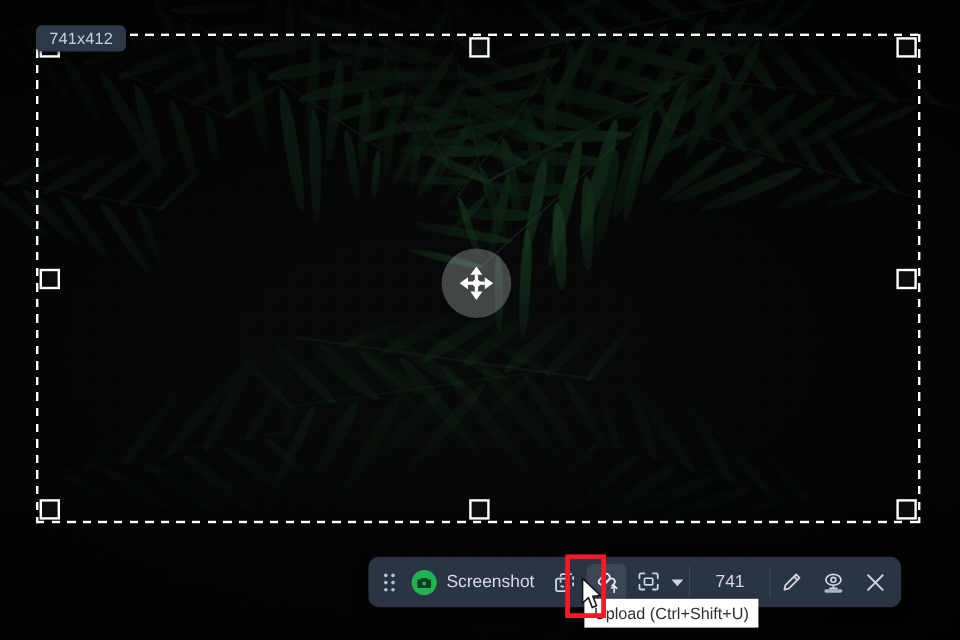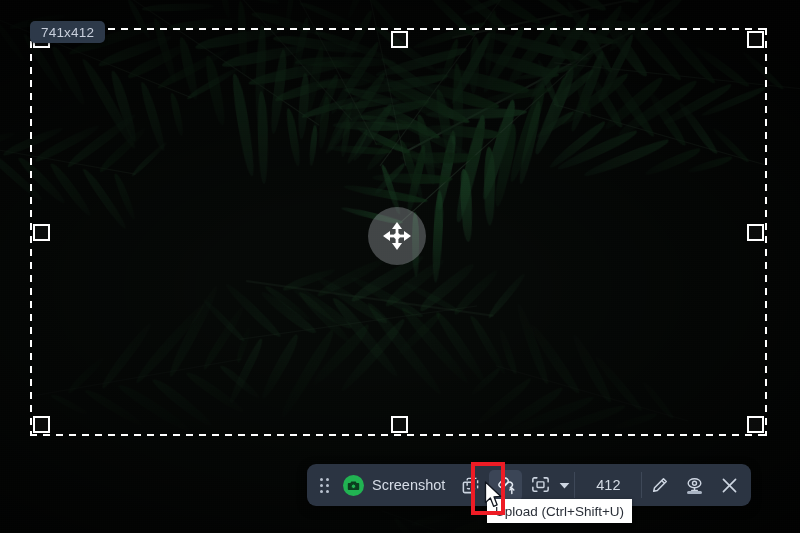--- a/index.html
+++ b/index.html
@@ -610,21 +610,21 @@
       </svg>
     </div>
 
     <div class="tb-item dd-caret">
       <svg width="11" height="9" viewBox="0 0 11 9">
         <polygon points="0.6,2 10.4,2 5.5,7.6" fill="#cdd5e1"></polygon>
       </svg>
     </div>
 
     <div class="num-group">
-      <div class="num-field">412</div>
+      <div class="num-field">741</div>
     </div>
 
     <div class="tb-item icon-btn">
       <svg width="19" height="19" viewBox="0 0 20 20">
         <g fill="none" stroke="#cdd5e1" stroke-width="1.6" stroke-linejoin="round">
           <path d="M14.2 2.9l2.9 2.9-9.4 9.4-3.8.9.9-3.8z"></path>
           <path d="M12.3 4.8l2.9 2.9"></path>
         </g>
       </svg>
     </div>

